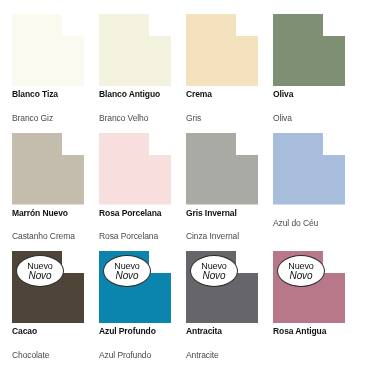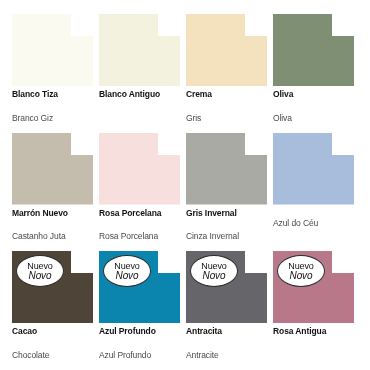--- a/index.html
+++ b/index.html
@@ -31,21 +31,21 @@
     width: 81px;
     margin-right: 6px;
     display: flex;
     flex-direction: column;
   }
   .swatch-cell:last-child {
     margin-right: 0;
   }
   .chip-wrap {
     position: relative;
-    width: 81px;
+    width: 72px;
     height: 72px;
   }
   .chip {
     position: absolute;
     inset: 0;
     
     clip-path: polygon(0 0, calc(100% - 22px) 0, 100% 22px, 100% 100%, 0 100%);
   }
   .chip-fold {
     position: absolute;
@@ -110,20 +110,21 @@
       </div>
       <div class="name-es">Blanco Tiza</div>
       <div class="name-pt">Branco Giz</div>
     </div>
     <div class="swatch-cell">
       <div class="chip-wrap">
         <div class="chip" style="background: rgb(243, 242, 223);"></div>
         <div class="chip-fold"></div>
       </div>
       <div class="name-es">Blanco Antiguo</div>
+      <div class="name-pt">Branco Velho</div>
     </div>
     <div class="swatch-cell">
       <div class="chip-wrap">
         <div class="chip" style="background: rgb(244, 226, 190);"></div>
         <div class="chip-fold"></div>
       </div>
       <div class="name-es">Crema</div>
       <div class="name-pt">Gris</div>
     </div>
     <div class="swatch-cell">
@@ -136,21 +137,21 @@
     </div>
   </div>
 
   <div class="row">
     <div class="swatch-cell">
       <div class="chip-wrap">
         <div class="chip" style="background: rgb(196, 189, 174);"></div>
         <div class="chip-fold"></div>
       </div>
       <div class="name-es">Marrón Nuevo</div>
-      <div class="name-pt">Castanho Juta</div>
+      <div class="name-pt">Castanho Crema</div>
     </div>
     <div class="swatch-cell">
       <div class="chip-wrap">
         <div class="chip" style="background: rgb(246, 223, 221);"></div>
         <div class="chip-fold"></div>
       </div>
       <div class="name-es">Rosa Porcelana</div>
       <div class="name-pt">Rosa Porcelana</div>
     </div>
     <div class="swatch-cell">

